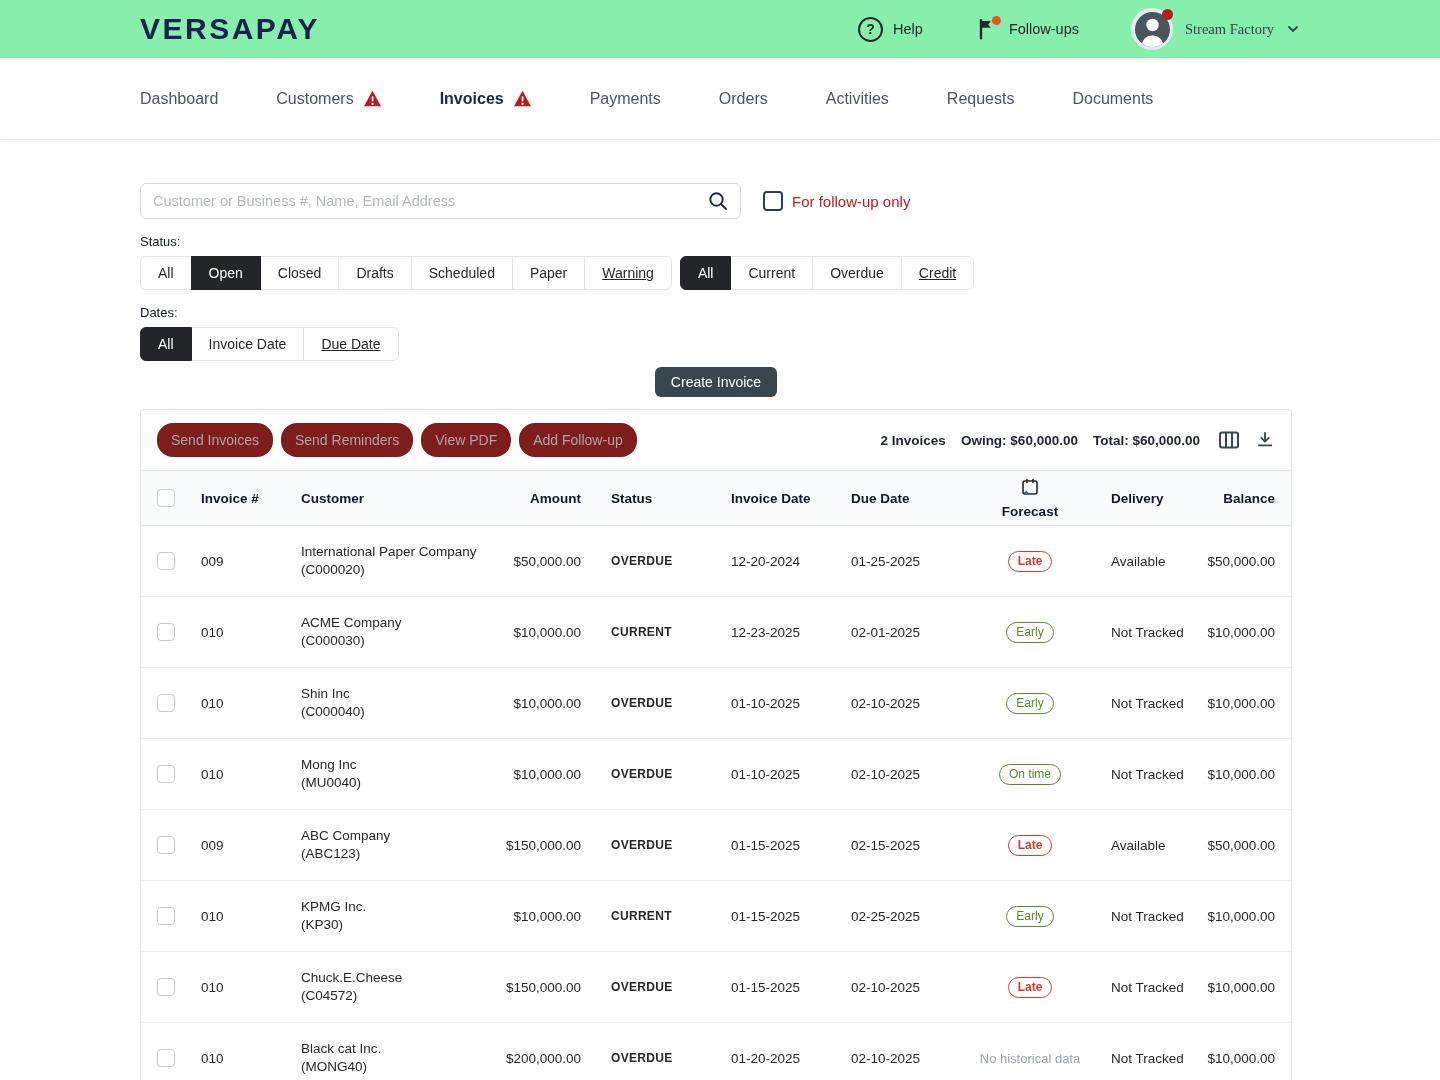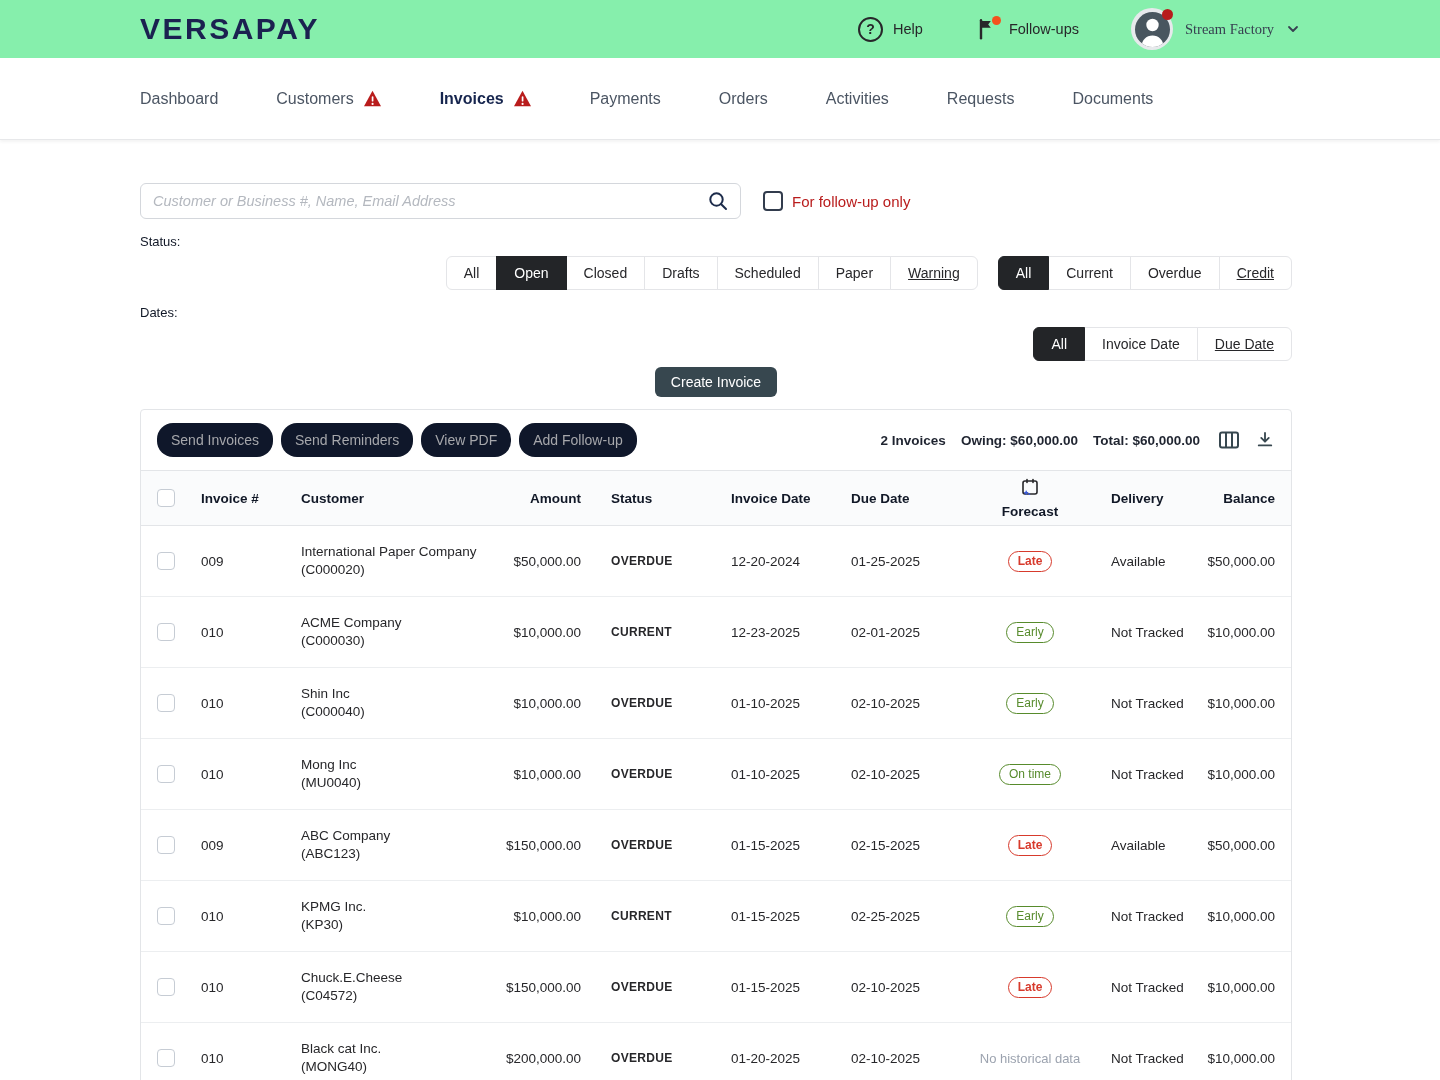--- a/index.html
+++ b/index.html
@@ -32,45 +32,45 @@
     cursor:pointer; text-decoration:none; }
   .nav-item.active { color:#16254e; font-weight:700; }
   .nav-item .warn { display:none; }
   .nav-item.has-warning .warn { display:block; }
 
   
   .main { padding:43px 148px 0 140px; }
   .search-row { display:flex; align-items:center; gap:22px; }
   .search-box { position:relative; width:601px; }
   .search-box input { width:100%; height:36px; border:1px solid #d4d7dc; border-radius:6px;
-    padding:0 42px 0 12px; font-size:14.5px; color:#27272a; font-family:inherit; outline:none;font-style:italic; }
+    padding:0 42px 0 12px; font-size:14.5px; color:#27272a; font-family:inherit; outline:none; }
   .search-box input::placeholder { color:#b4b8bf; }
   .search-ic { position:absolute; right:12px; top:7px; }
   .chk-row { display:flex; align-items:center; gap:9px; cursor:pointer; }
   .cbx-dark { width:20px; height:20px; border:2px solid #323c4d; border-radius:4px; background:#fff; }
   .chk-label { font-size:15px; color:#b91c1c; }
 
   .filter-label { font-size:13px; color:#111827; margin:15px 0 7px; }
-  .seg-row { display:flex; gap:20px;justify-content:flex-end; }
+  .seg-row { display:flex; gap:8px; }
   .seg-group { display:flex; }
   .seg-btn { height:34px; padding:0 17px; background:#fff; border:1px solid #e4e5e8;
     font-size:14px; color:#27272a; font-family:inherit; cursor:pointer; margin-left:-1px; white-space:nowrap; }
   .seg-btn:first-child { border-radius:6px 0 0 6px; margin-left:0; }
   .seg-btn:last-child { border-radius:0 6px 6px 0;text-decoration:underline; }
   .seg-btn:only-child { border-radius:6px; }
   .seg-btn.selected { background:#232528; border-color:#232528; color:#fff; position:relative; z-index:1; }
 
   .create-row { display:flex; justify-content:center; margin-top:6px; }
   .btn-primary { height:30px; padding:0 16px; background:#37474f; color:#fff; border:none;
     border-radius:6px; font-size:14px; font-family:inherit; cursor:pointer; }
 
   
   .card { margin-top:12px; border:1px solid #e3e5e8; border-radius:4px; background:#fff; }
   .toolbar { display:flex; align-items:center; padding:13px 16px; gap:8px; }
-  .btn-disabled { height:34px; padding:0 14px; background:#0f172a; color:#a6a7ab; border:none;
+  .btn-disabled { height:34px; padding:0 14px; background:#7f1d1d; color:#a6a7ab; border:none;
     border-radius:16px; font-size:14px; font-family:inherit; cursor:default; }
   .summary { margin-left:auto; display:flex; align-items:center; gap:15px;
     font-size:13.5px; font-weight:700; color:#1f2430; }
   .tool-icons { display:flex; align-items:center; gap:15px; margin-left:10px; }
   .icon-btn { background:none; border:none; cursor:pointer; padding:0; display:flex; }
 
   .grid { display:grid; grid-template-columns:44px 100px 190px 110px 130px 120px 108px 132px 112px 1fr;
     align-items:center; padding:0 16px; }
   .thead { height:56px; background:#fafbfc; border-top:1px solid #e3e5e8; border-bottom:1px solid #e3e5e8;
     font-weight:700; font-size:13.5px; color:#111827; }

